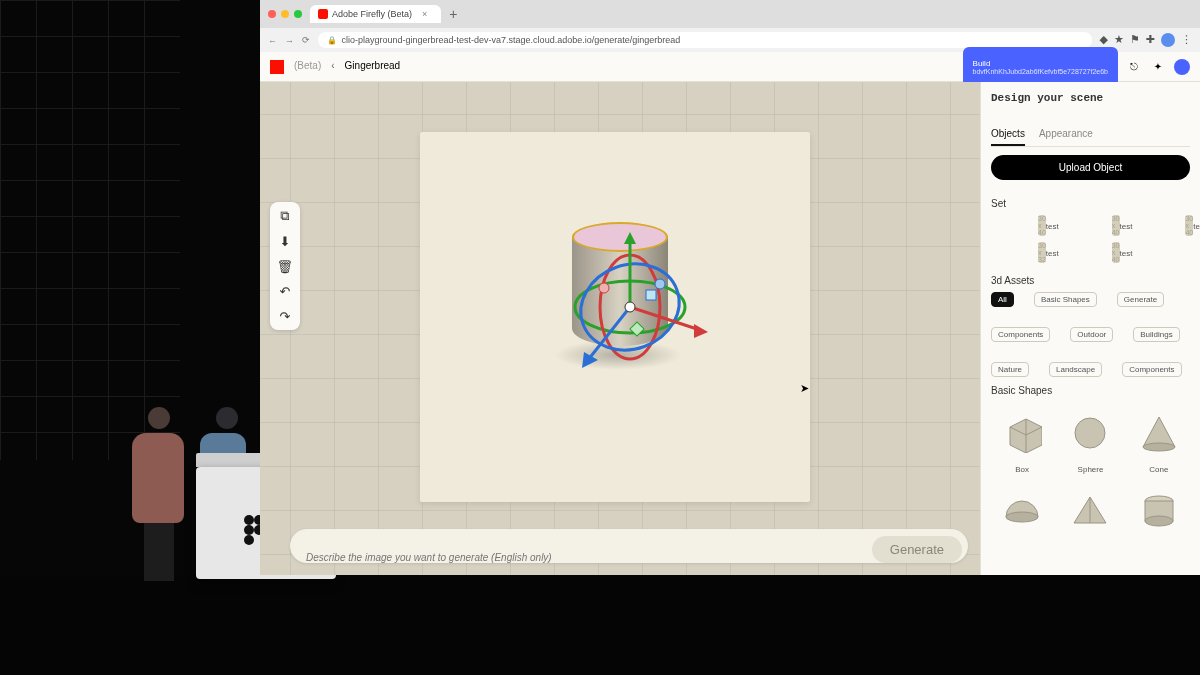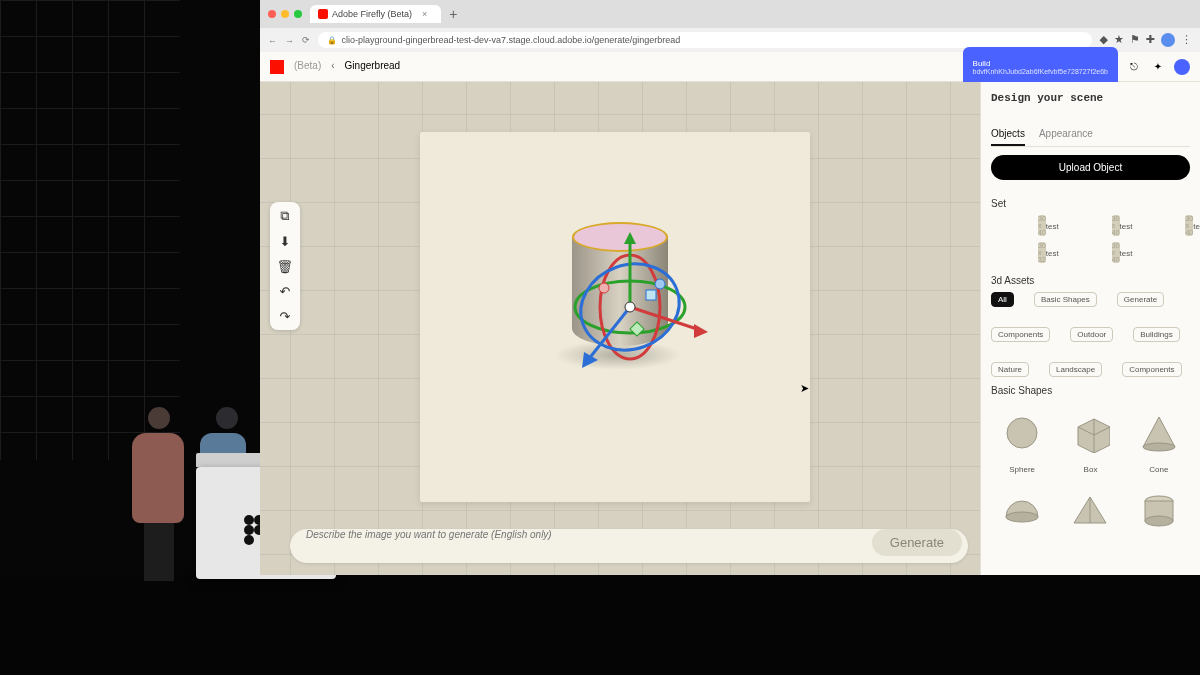--- a/index.html
+++ b/index.html
@@ -70,21 +70,21 @@
   .cyl-top{position:absolute;left:12px;top:10px;width:96px;height:30px;background:#e9c7d9;border:2px solid #d9a92b;border-radius:50%;}
   .shadow{position:absolute;left:-6px;top:128px;width:128px;height:30px;background:radial-gradient(ellipse at center, rgba(0,0,0,.25), transparent 70%);}
   
   .gizmo{position:absolute;left:300px;top:150px;width:160px;height:160px;pointer-events:none;}
 
   
   .lefttools{position:absolute;left:10px;top:120px;width:30px;background:#fbfaf6;border-radius:8px;box-shadow:0 1px 4px rgba(0,0,0,.15);display:flex;flex-direction:column;align-items:center;padding:6px 0;gap:10px;}
   .lefttools span{font-size:13px;color:#333;cursor:pointer;}
 
   
-  .promptbar{position:absolute;left:30px;right:12px;bottom:12px;height:34px;background:#f4f1e6;border-radius:20px;display:flex;align-items:flex-start;padding:0 6px 0 16px;box-shadow:0 1px 3px rgba(0,0,0,.1);}
+  .promptbar{position:absolute;left:30px;right:12px;bottom:12px;height:34px;background:#f4f1e6;border-radius:20px;display:flex;align-items:flex-end;padding:0 6px 0 16px;box-shadow:0 1px 3px rgba(0,0,0,.1);}
   .promptbar input{flex:1;border:none;background:transparent;font-size:10px;font-style:italic;color:#7a7568;outline:none;}
   .genbtn{background:#e3dfd0;color:#8a8576;border:none;padding:6px 18px;border-radius:16px;font-size:13px;}
 
   
   .panel { width:220px; background:#fbfaf6; border-left:1px solid #e3e0d5; padding:10px 10px 0; overflow:hidden; font-size:10px; color:#333;}
   .panel h3{font-size:11px;font-weight:600;margin-bottom:8px;font-family:Liberation Mono, monospace;}
   .ptabs{display:flex;gap:14px;border-bottom:1px solid #e3e0d5;margin-bottom:8px;}
   .ptab{padding-bottom:5px;color:#888;margin-top:16px;}
   .ptab.active{color:#111;border-bottom:2px solid #111;}
   .upload{width:100%;background:#000;color:#fff;border:none;border-radius:18px;padding:7px;font-size:10px;margin-bottom:10px;}
@@ -264,39 +264,39 @@
           <div class="chip">Nature</div>
           <div class="chip">Landscape</div>
           <div class="chip">Components</div>
         </div>
 
       <div class="sec-label">Basic Shapes</div>
       <div class="asset-grid" id="asset-grid">
           <div class="asset">
             <div class="ic">
               <svg width="40" height="40">
-                <circle cx="20" cy="20" r="15" fill="#c9c4b2" stroke="#9a9584"></circle>
-              </svg>
-            </div>
-            <div class="lbl">Sphere</div>
-          </div>
-          <div class="asset">
-            <div class="ic">
-              <svg width="40" height="40">
                 <polygon points="8,14 24,6 40,14 40,32 24,40 8,32" fill="#c9c4b2" stroke="#9a9584"></polygon>
                 <line x1="24" y1="6" x2="24" y2="40" stroke="#9a9584"></line>
                 <line x1="8" y1="14" x2="24" y2="22" stroke="#9a9584"></line>
                 <line x1="40" y1="14" x2="24" y2="22" stroke="#9a9584"></line>
               </svg>
             </div>
             <div class="lbl">Box</div>
           </div>
           <div class="asset">
             <div class="ic">
               <svg width="40" height="40">
+                <circle cx="20" cy="20" r="15" fill="#c9c4b2" stroke="#9a9584"></circle>
+              </svg>
+            </div>
+            <div class="lbl">Sphere</div>
+          </div>
+          <div class="asset">
+            <div class="ic">
+              <svg width="40" height="40">
                 <polygon points="20,4 36,34 4,34" fill="#c9c4b2" stroke="#9a9584"></polygon>
                 <ellipse cx="20" cy="34" rx="16" ry="4" fill="#b6b19f" stroke="#9a9584"></ellipse>
               </svg>
             </div>
             <div class="lbl">Cone</div>
           </div>
           <div class="asset">
             <div class="ic">
               <svg width="40" height="40">
                 <path d="M4 26 A16 16 0 0 1 36 26" fill="#c9c4b2" stroke="#9a9584"></path>

